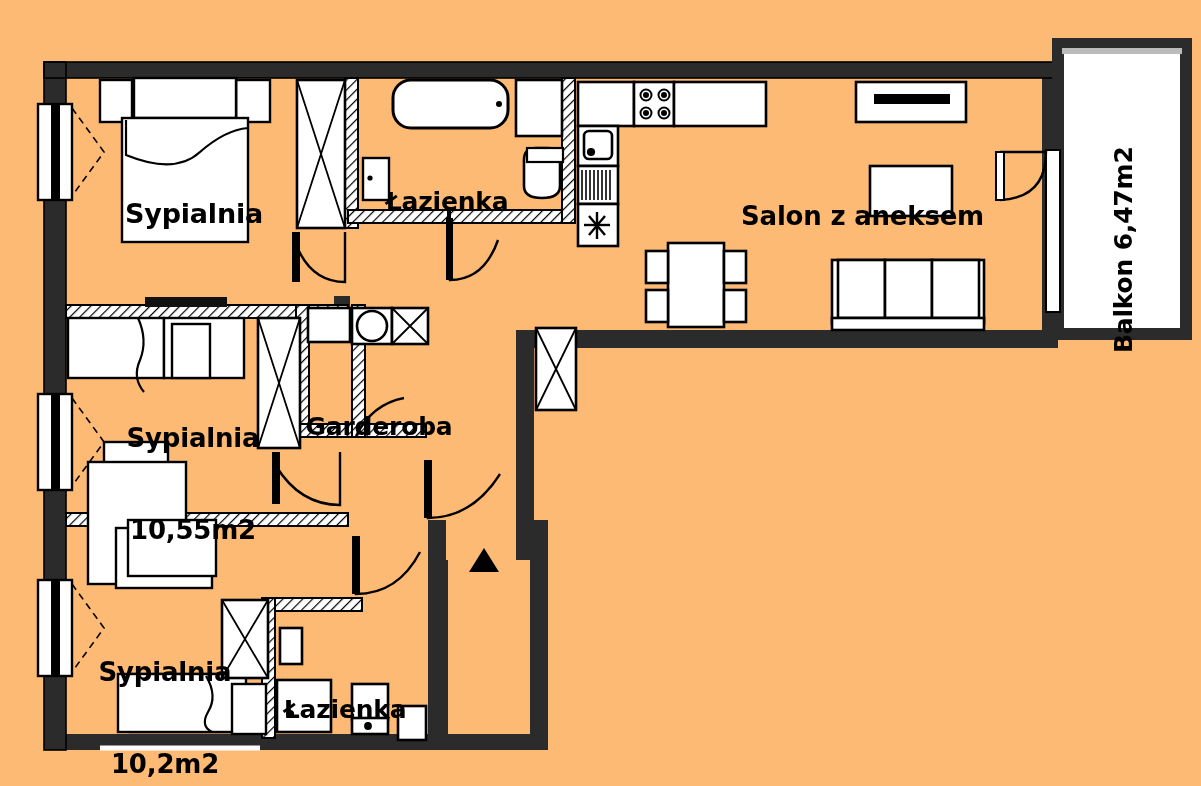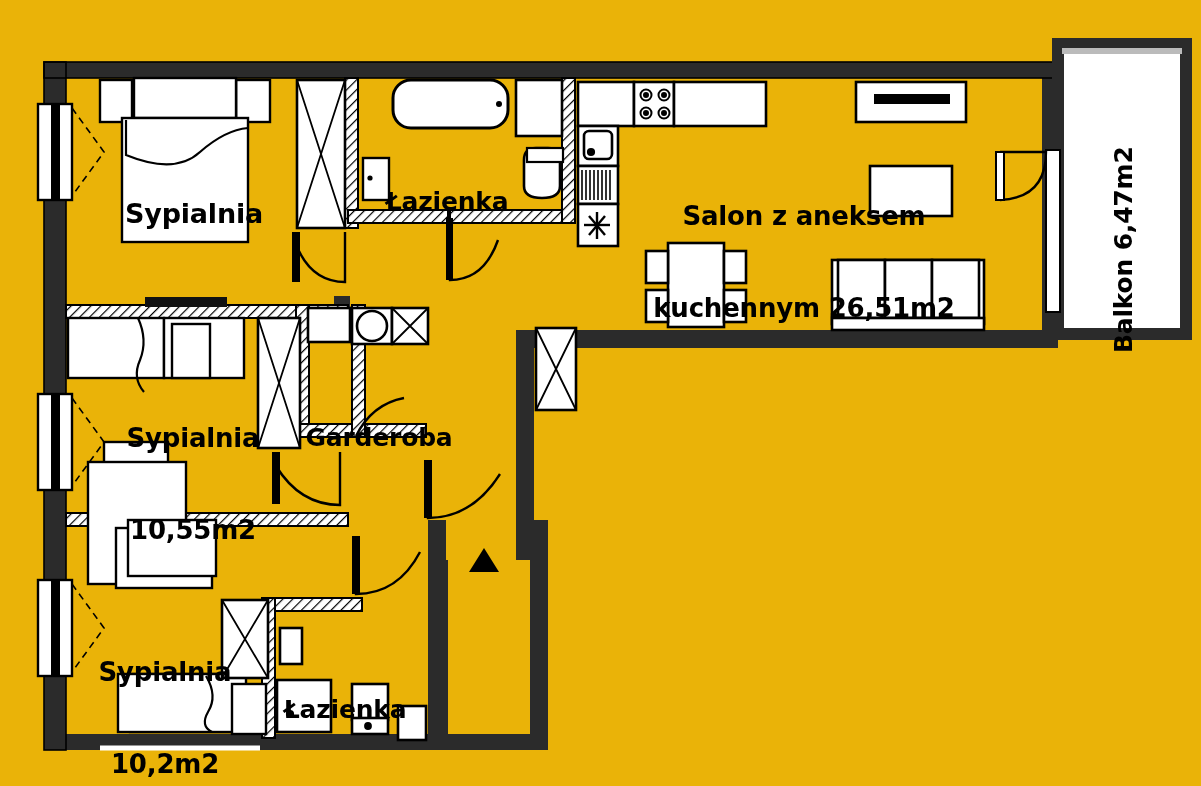--- a/index.html
+++ b/index.html
@@ -10,21 +10,21 @@
   body {
     width: 1201px;
     height: 786px;
     font-family: "Liberation Sans", sans-serif;
     overflow: hidden;
   }
   #plan-root {
     position: relative;
     width: 1201px;
     height: 786px;
-    background: #eab308;
+    background: #fdba74;
   }
   #plan-svg {
     position: absolute;
     left: 0;
     top: 0;
     width: 1201px;
     height: 786px;
   }
   .room-label {
     position: absolute;
@@ -304,35 +304,34 @@
   </svg>
 
   <div class="room-label" id="label-sypialnia-1" style="left:44px; top:134px; width:300px; font-size:27px;">
     <span class="ln">Sypialnia</span>
   </div>
 
   <div class="room-label" id="label-lazienka-1" style="left:347px; top:128px; width:200px; font-size:25px;">
     <span class="ln">Łazienka</span>
   </div>
 
-  <div class="room-label" id="label-salon" style="left:624px; top:140px; width:360px; font-size:26px;">
+  <div class="room-label" id="label-salon" style="left:624px; top:140px; width:360px; font-size:26px;text-align:right;">
     <span class="ln">Salon z aneksem</span>
-    <span class="ln">kuchennym 26,51m2</span>
   </div>
 
   <div class="room-label" id="label-balkon" style="left:974px; top:176px; width:300px; font-size:25px;">
     <span class="ln">Balkon 6,47m2</span>
   </div>
 
   <div class="room-label" id="label-sypialnia-2" style="left:43px; top:362px; width:300px; font-size:26px;">
     <span class="ln">Sypialnia</span>
     <span class="ln">10,55m2</span>
   </div>
 
-  <div class="room-label" id="label-garderoba" style="left:279px; top:364px; width:200px; font-size:25px;">
+  <div class="room-label" id="label-garderoba" style="left:279px; top:353px; width:200px; font-size:25px;">
     <span class="ln">Garderoba</span>
   </div>
 
   <div class="room-label" id="label-sypialnia-3" style="left:15px; top:596px; width:300px; font-size:26px;">
     <span class="ln">Sypialnia</span>
     <span class="ln">10,2m2</span>
   </div>
 
   <div class="room-label" id="label-lazienka-2" style="left:245px; top:636px; width:200px; font-size:25px;">
     <span class="ln">Łazienka</span>

